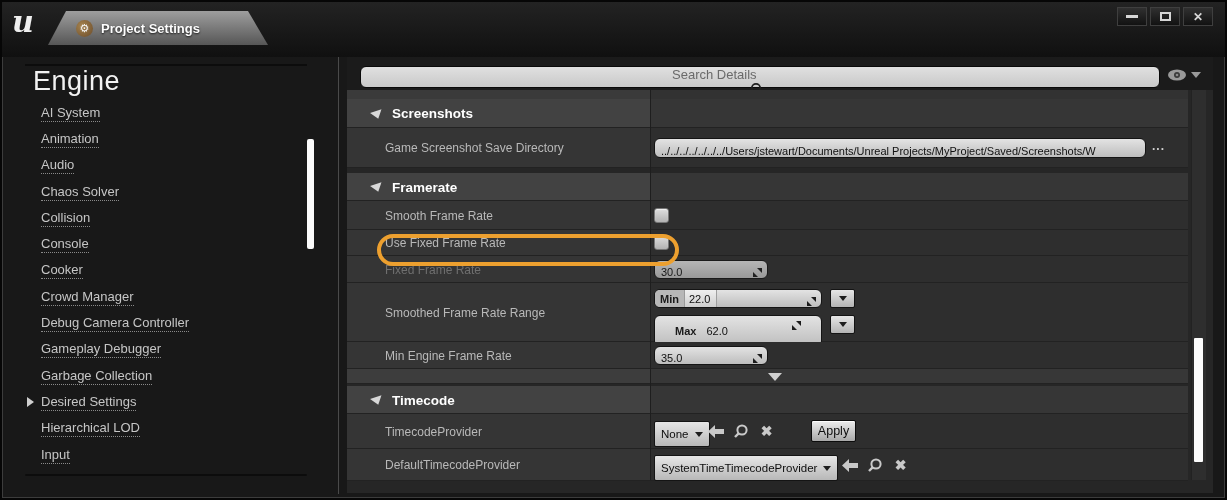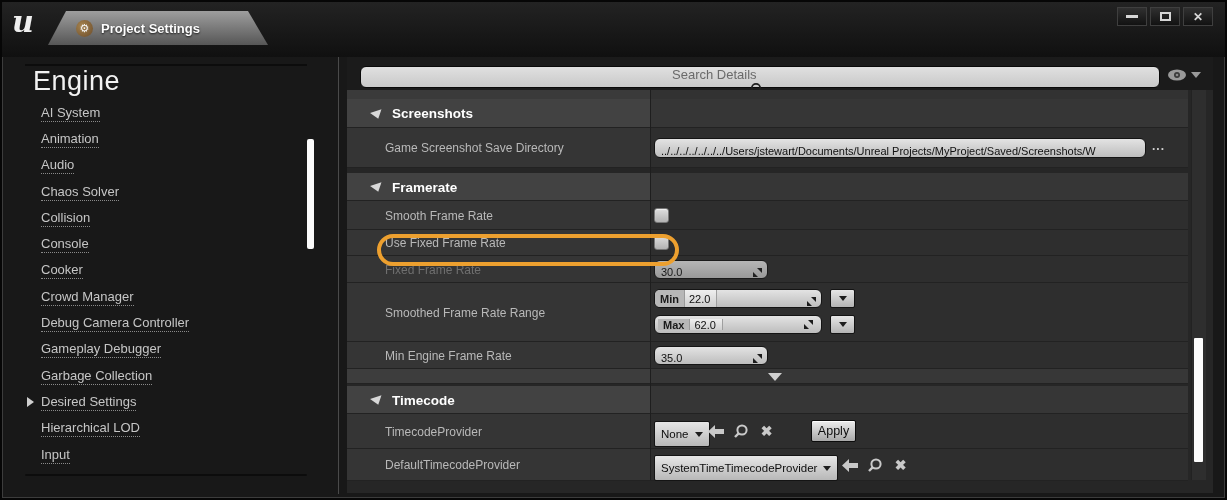--- a/index.html
+++ b/index.html
@@ -217,21 +217,21 @@
           <span class="chiplbl">Min</span>
           <span class="valseg">22.0</span>
           <svg class="slider-ico" width="11" height="11" viewBox="0 0 11 11">
               <path d="M10 1 L10 6 L5 1 Z" fill="#1c1c1c"></path>
               <path d="M1 10 L6 10 L1 5 Z" fill="#1c1c1c"></path>
             </svg>
         </div>
         <div class="ddbtn" style="left:483px; top:6px; width:25px; height:19px;">
             <span class="chev-s"></span>
           </div>
-        <div class="inputbox" style="left:307px; top:32px; width:168px; height:19px; padding:3px;">
+        <div class="inputbox" style="left:307px; top:32px; width:168px; height:19px; padding:15px;">
           <span class="chiplbl">Max</span>
           <span class="valseg">62.0</span>
           <svg class="slider-ico" width="11" height="11" viewBox="0 0 11 11">
               <path d="M10 1 L10 6 L5 1 Z" fill="#1c1c1c"></path>
               <path d="M1 10 L6 10 L1 5 Z" fill="#1c1c1c"></path>
             </svg>
         </div>
         <div class="ddbtn" style="left:483px; top:32px; width:25px; height:19px;">
             <span class="chev-s"></span>
           </div>

